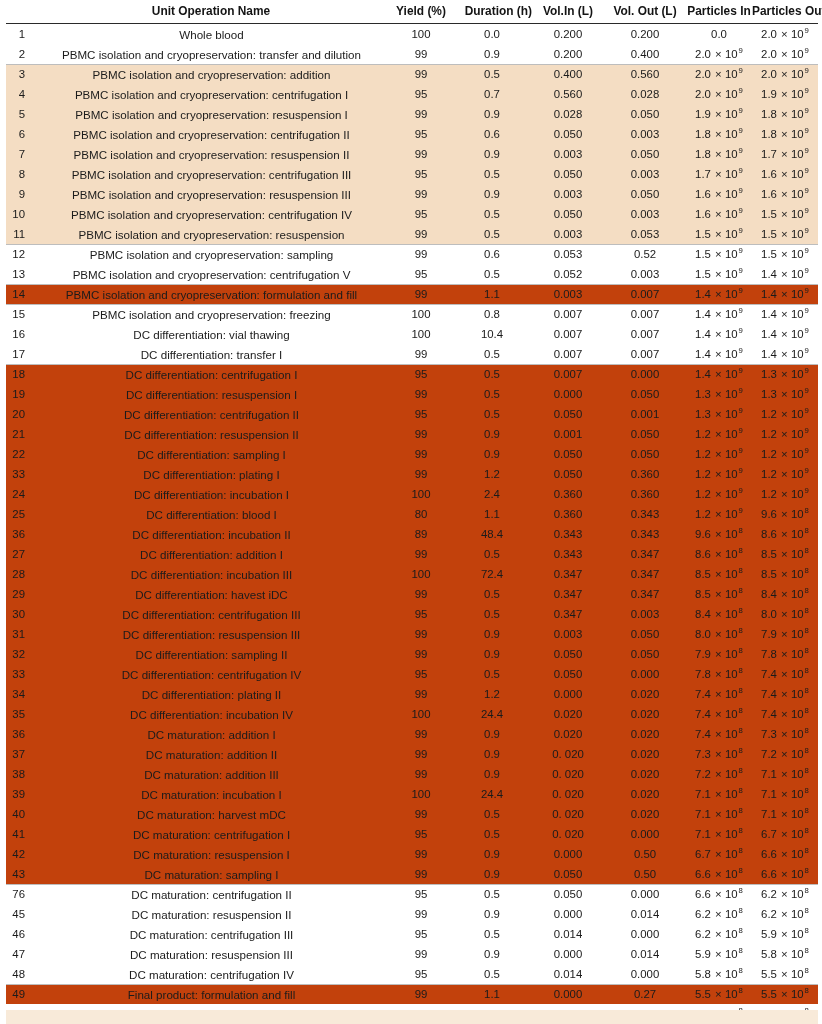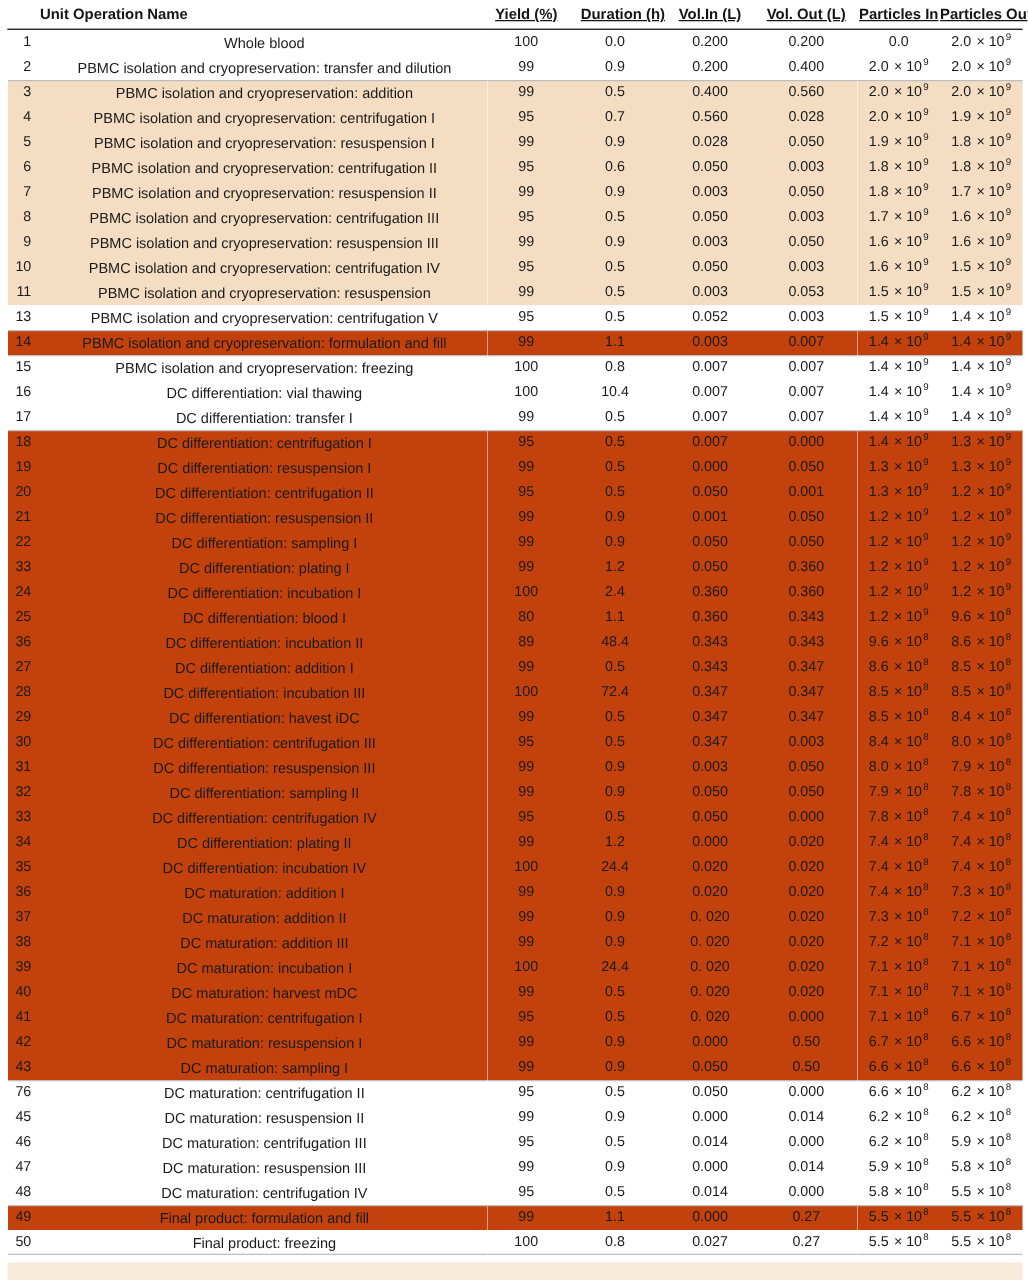--- a/index.html
+++ b/index.html
@@ -36,22 +36,22 @@
     font-weight: bold;
     font-size: 11.9px;
     color: #141414;
     padding: 4px 0 5px 0;
     vertical-align: bottom;
     background: #ffffff;
     border-bottom: 1.6px solid #2a2a2a;
     white-space: nowrap;
   }
   th.col-idx   { width: 26px;  text-align: right;  padding-right: 7px; }
-  th.col-name  { width: 358px; text-align: left; }
-  th.col-num   { text-align: center; text-decoration: underline; }
+  th.col-name  { width: 358px; text-align: center; }
+  th.col-num   { text-align: center; }
   th.c-yield   { width: 62px; }
   th.c-dur     { width: 80px; text-align: right; }
   th.c-volin   { width: 72px; }
   th.c-volout  { width: 82px; }
   th.c-pin     { width: 66px; }
   th.c-pout    { width: 66px; }
 
   
   tbody td {
     padding: 3px 0 3px 0;
@@ -233,20 +233,30 @@
         <tr class="band-peach">
           <td class="idx">11</td>
           <td class="name">PBMC isolation and cryopreservation: resuspension</td>
           <td class="num">99</td>
           <td class="num">0.5</td>
           <td class="num">0.003</td>
           <td class="num">0.053</td>
           <td class="num"><span>1.5</span><span class="mult"> × 10</span><sup>9</sup></td>
           <td class="num"><span>1.5</span><span class="mult"> × 10</span><sup>9</sup></td>
         </tr>
+        <tr class="band-white rule-top">
+          <td class="idx">12</td>
+          <td class="name">PBMC isolation and cryopreservation: sampling</td>
+          <td class="num">99</td>
+          <td class="num">0.6</td>
+          <td class="num">0.053</td>
+          <td class="num">0.52</td>
+          <td class="num"><span>1.5</span><span class="mult"> × 10</span><sup>9</sup></td>
+          <td class="num"><span>1.5</span><span class="mult"> × 10</span><sup>9</sup></td>
+        </tr>
         <tr class="band-white">
           <td class="idx">13</td>
           <td class="name">PBMC isolation and cryopreservation: centrifugation V</td>
           <td class="num">95</td>
           <td class="num">0.5</td>
           <td class="num">0.052</td>
           <td class="num">0.003</td>
           <td class="num"><span>1.5</span><span class="mult"> × 10</span><sup>9</sup></td>
           <td class="num"><span>1.4</span><span class="mult"> × 10</span><sup>9</sup></td>
         </tr>

